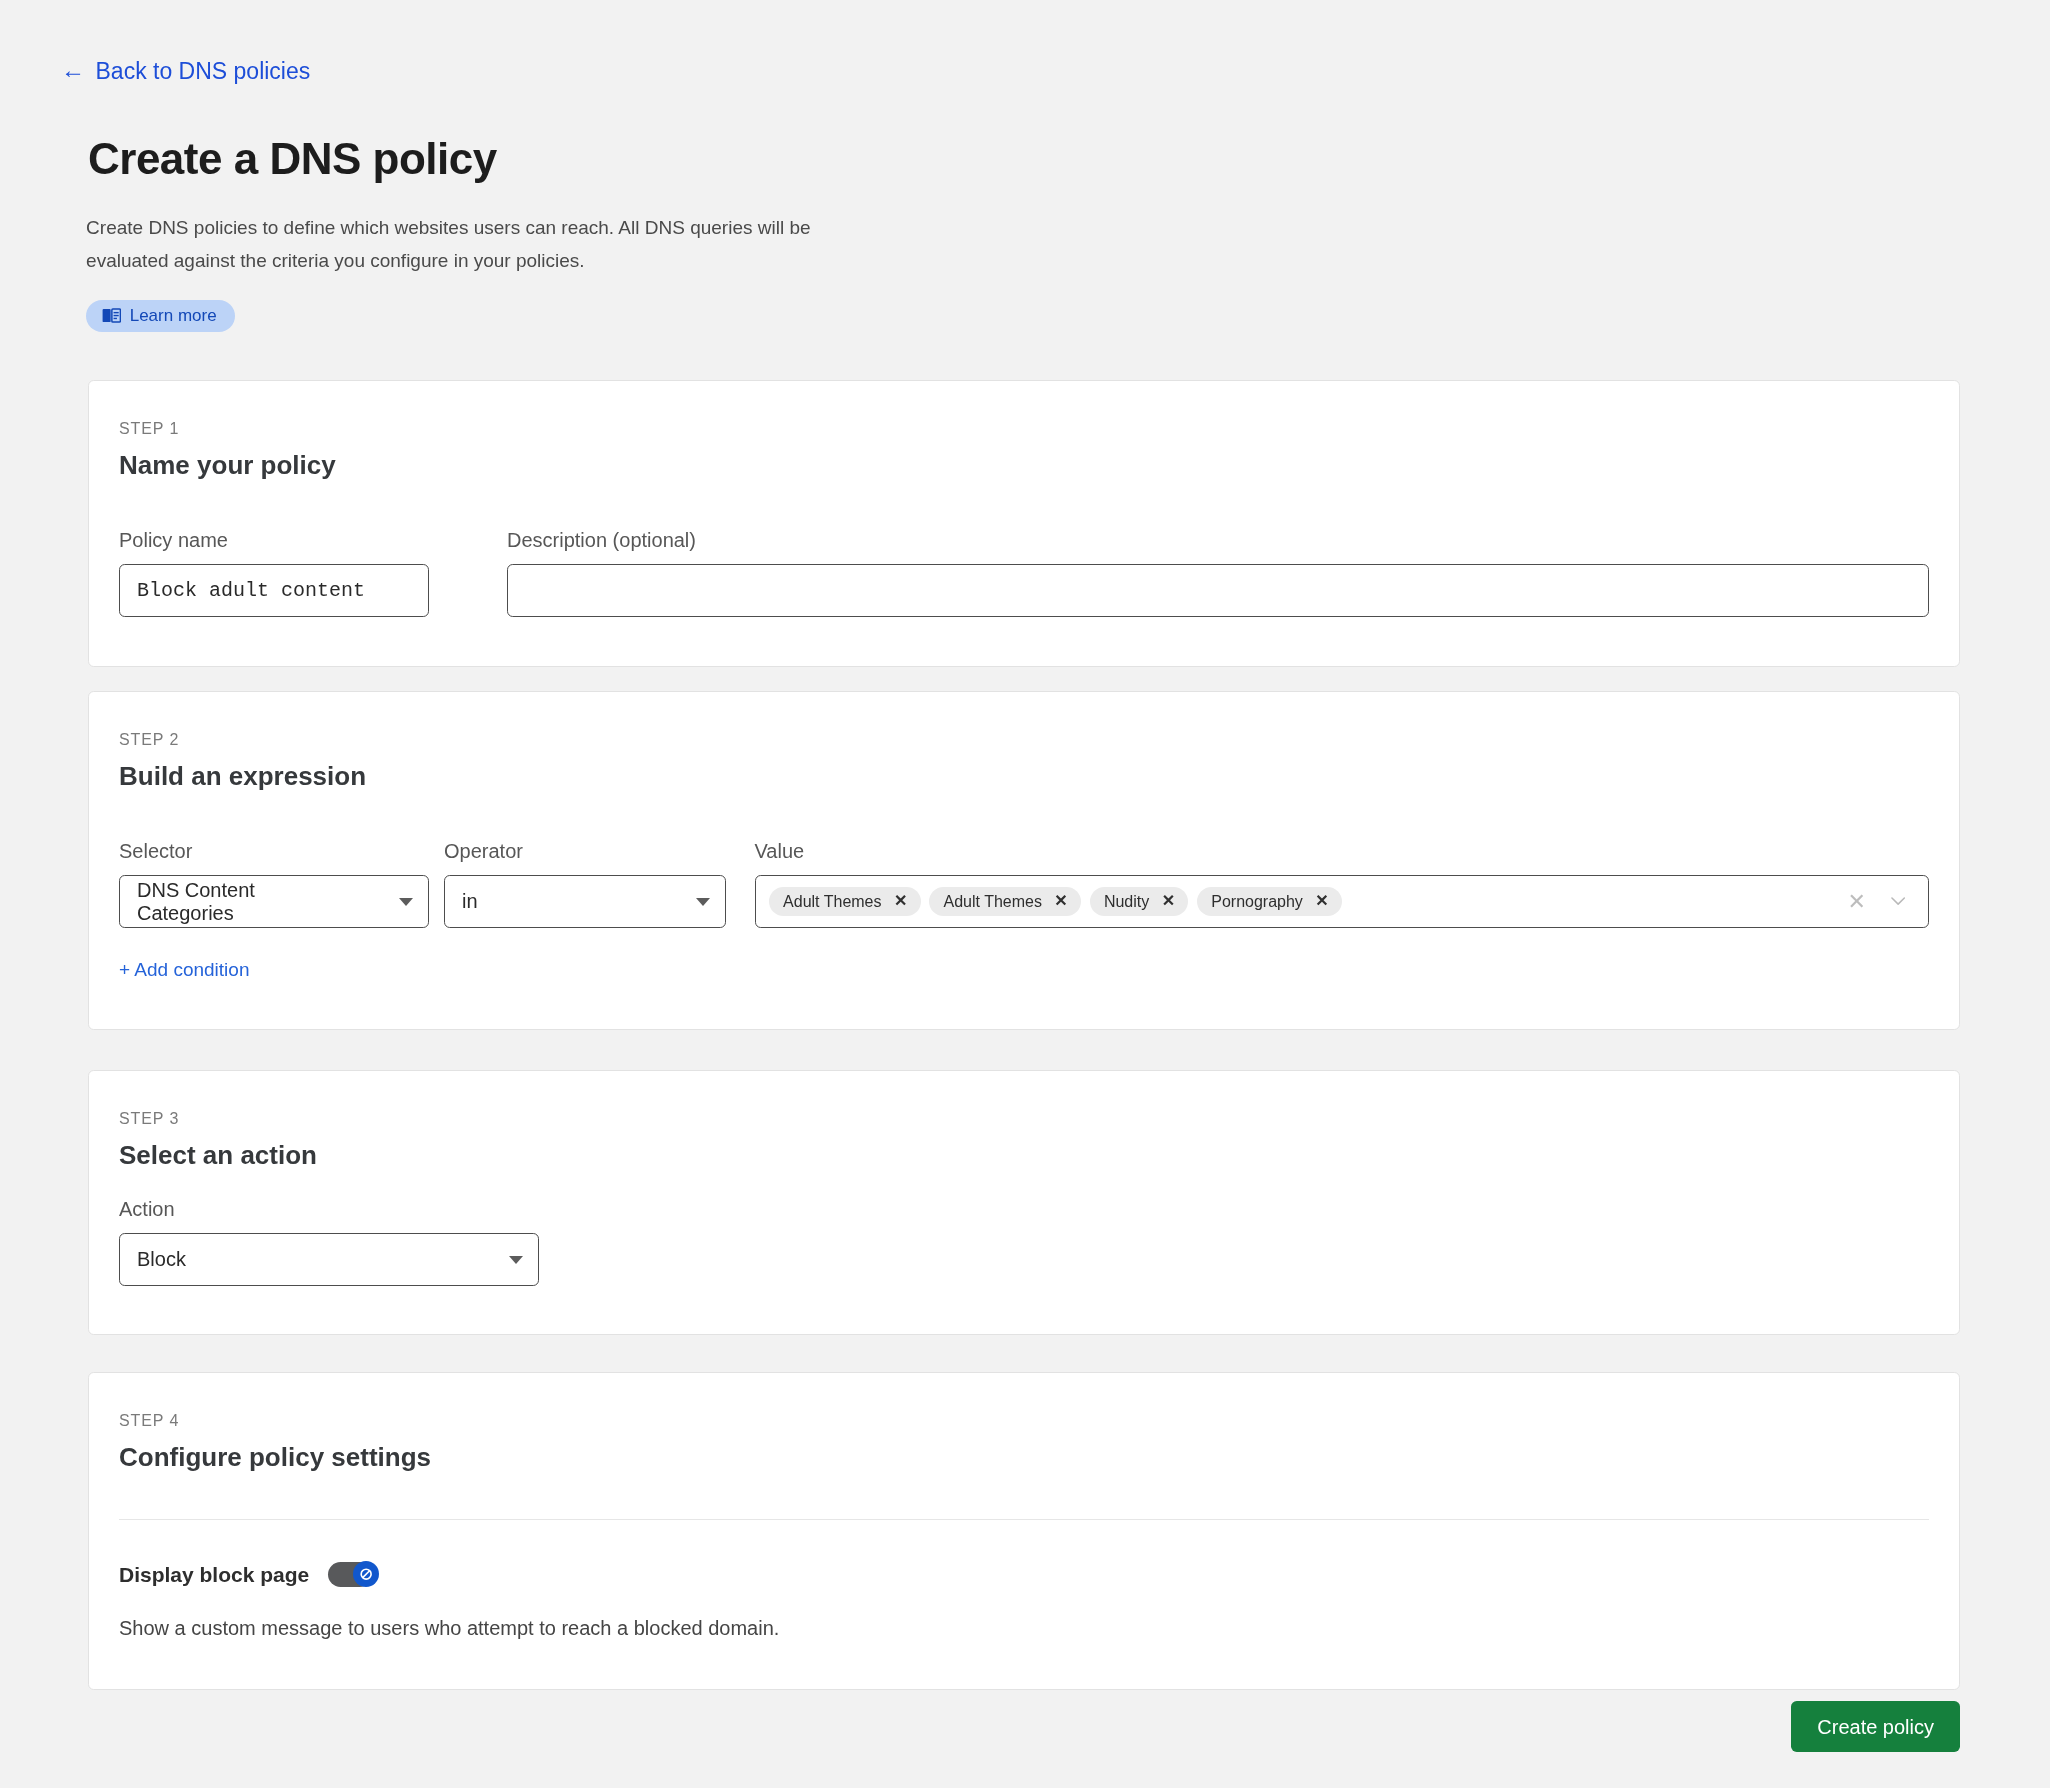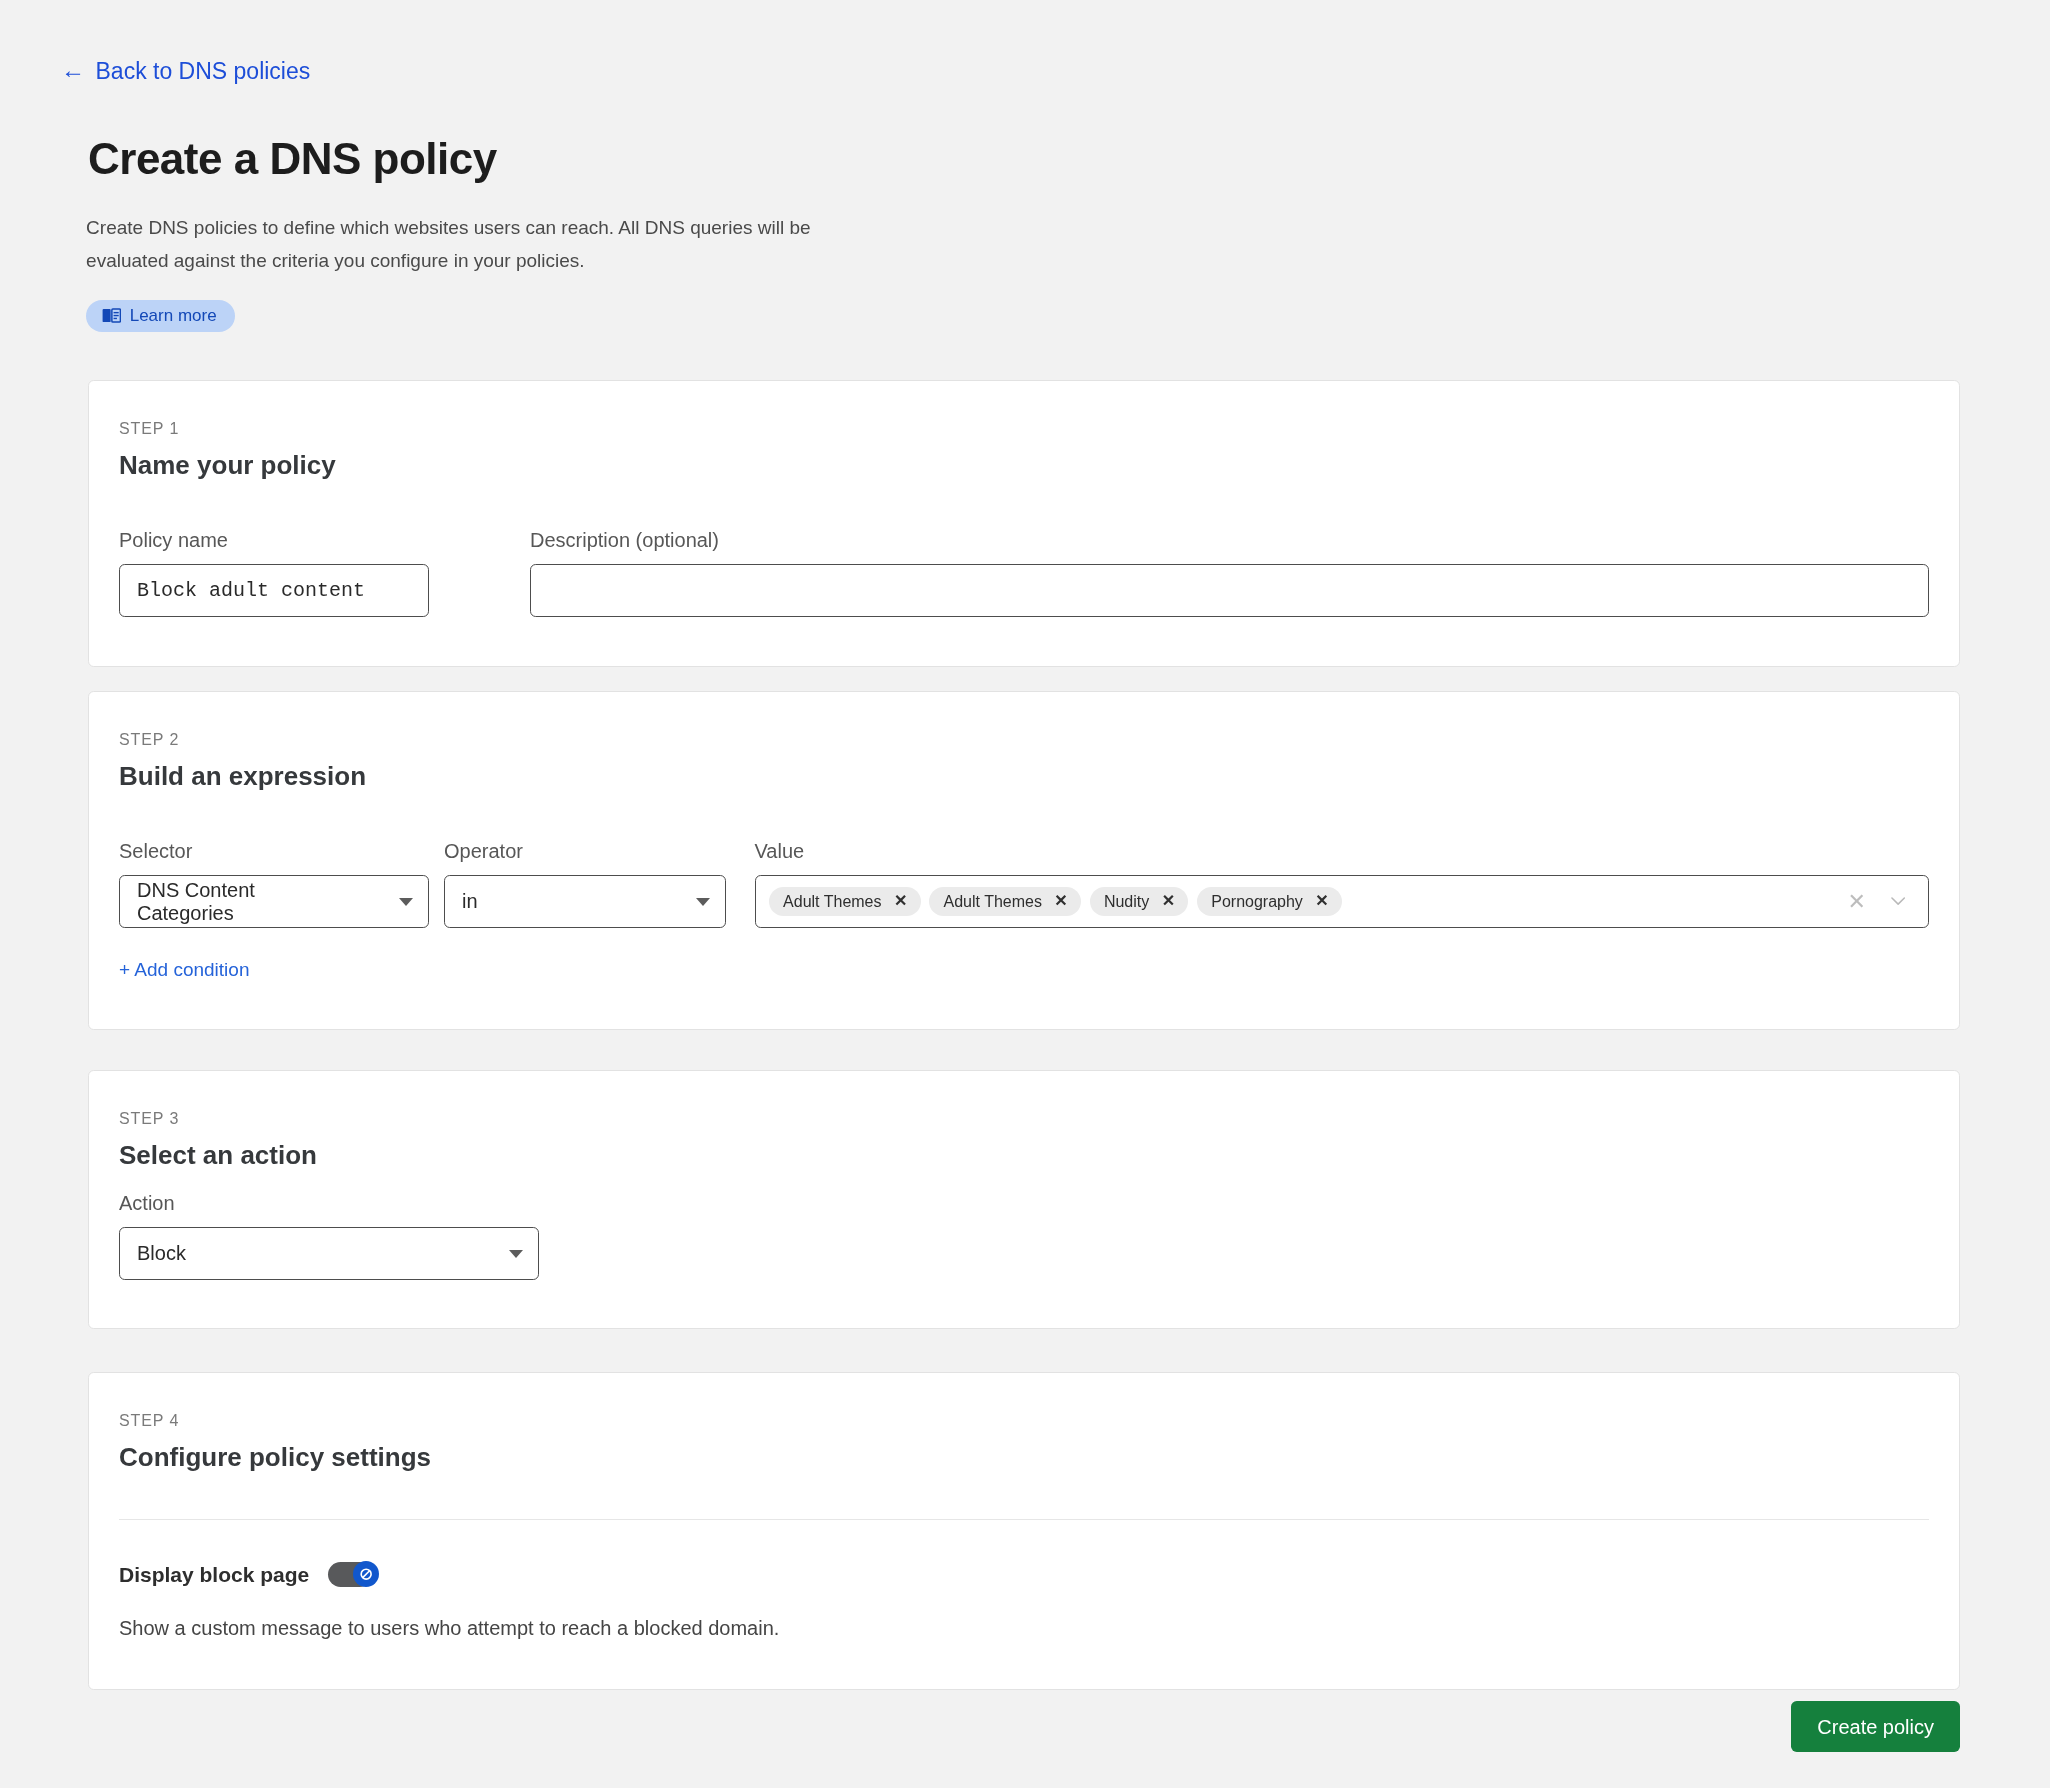--- a/index.html
+++ b/index.html
@@ -168,21 +168,21 @@
   }
 
   
   .row-s1 {
     display: flex;
     align-items: flex-start;
     margin-top: 47px;
     padding-bottom: 49px;
   }
   .col-policy-name { width: 310px; flex: none; }
-  .col-description { flex: 1; margin-left: 101px; }
+  .col-description { flex: 1; margin-left: 78px; }
 
   
   .row-s2 {
     display: flex;
     align-items: flex-start;
     margin-top: 47px;
   }
   .col-selector { width: 310px; flex: none; }
   .col-operator { width: 282px; flex: none; margin-left: 15px; }
   .col-value { flex: 1; margin-left: 28.5px; }
@@ -237,21 +237,21 @@
     display: inline-block;
     margin-top: 31px;
     margin-bottom: 47px;
     color: #2563d9;
     font-size: 19px;
     cursor: pointer;
     line-height: 1.2;
   }
 
   
-  .row-s3 { margin-top: 20px; padding-bottom: 48px; }
+  .row-s3 { margin-top: 26px; padding-bottom: 48px; }
   .col-action { width: 420px; }
 
   
   .divider {
     height: 1px;
     background: #e6e6e6;
     margin-top: 46px;
   }
   .s4-body { padding: 42px 30px 48px 30px; }
   .toggle-row {

